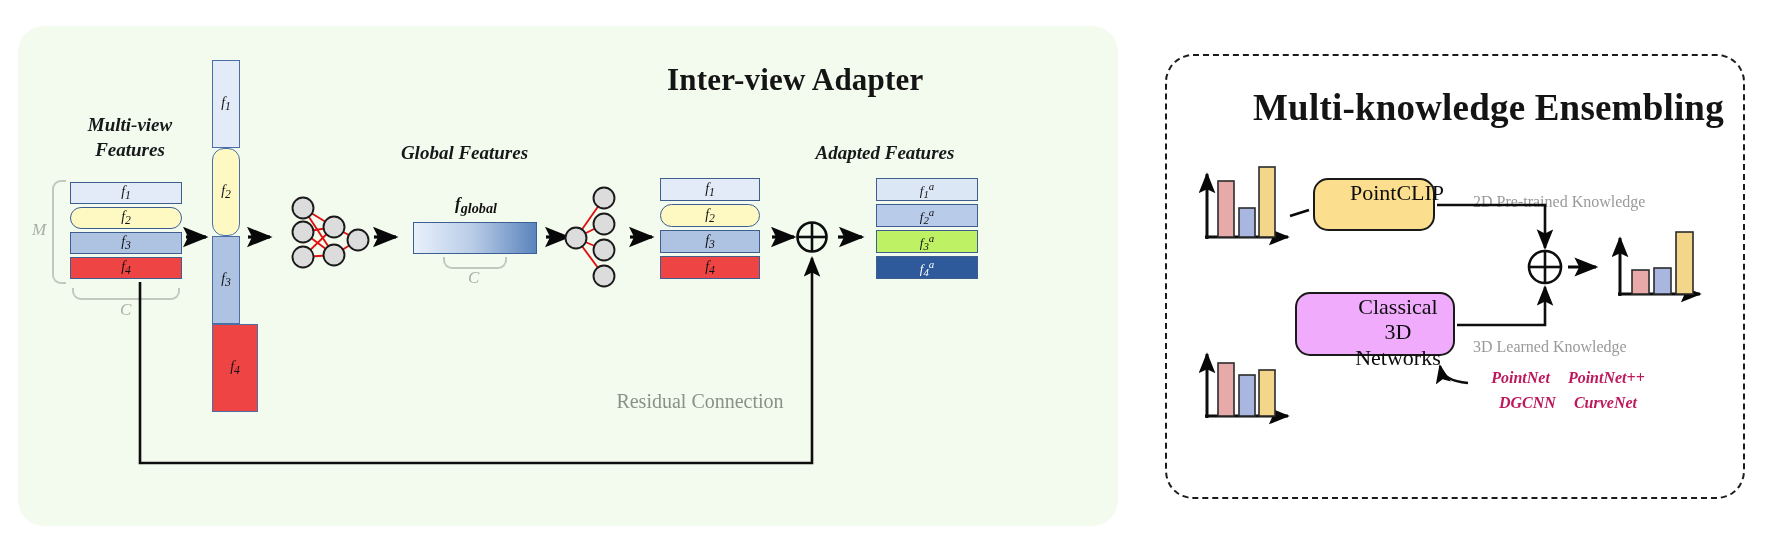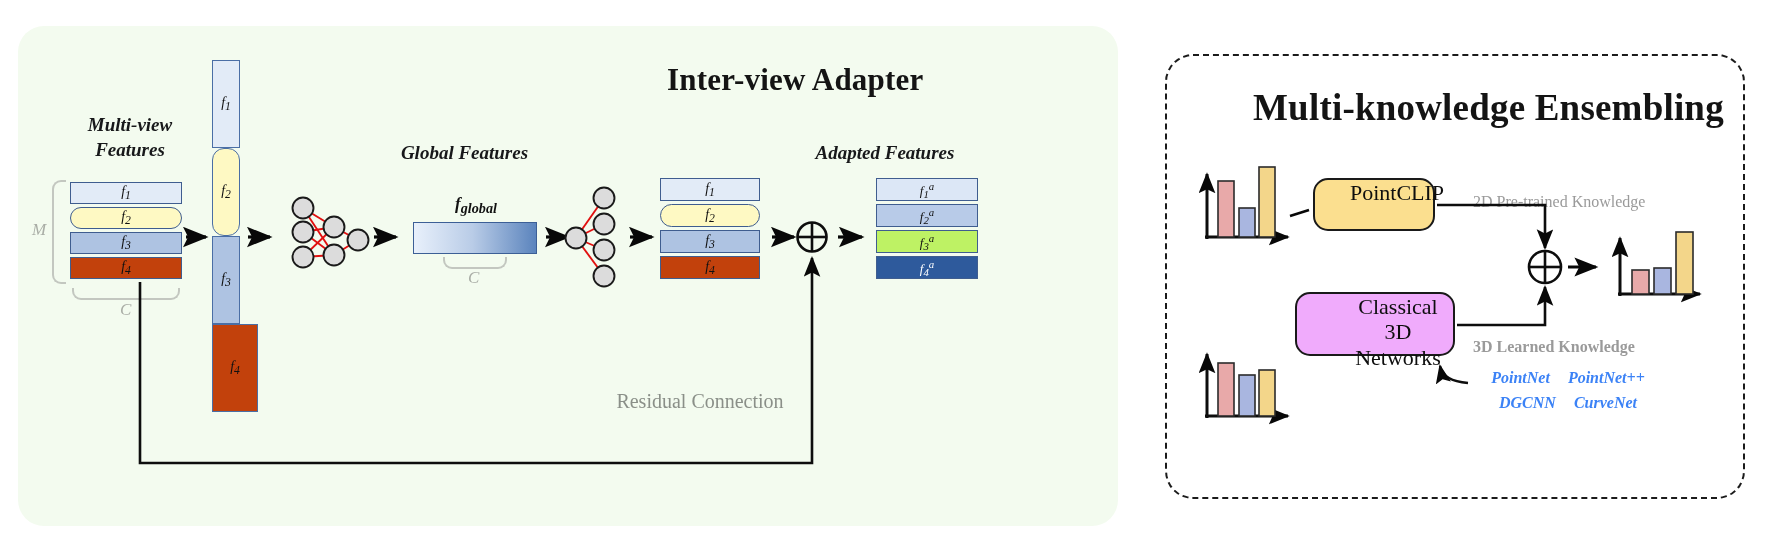--- a/index.html
+++ b/index.html
@@ -88,21 +88,21 @@
     transform: translateY(-50%);
     text-align: center;
     font-family: "Liberation Serif", serif;
     font-style: italic;
     font-size: 14px;
     color: #111;
   }
   .c1 { background:#e2ebf7; }
   .c2 { background:#fef9c3;border-radius:12px; }
   .c3 { background:#aec3e2; }
-  .c4 { background:#c2410c;padding-left:44px; }
+  .c4 { background:#ef4444;padding-left:44px; }
 
   
   .brace-v {
     position: absolute;
     left: 52px;
     top: 180px;
     width: 14px;
     height: 104px;
     border: 2px solid #c3c7c0;
     border-right: none;
@@ -265,33 +265,33 @@
   }
 
   .kn-label {
     position: absolute;
     font-family: "Liberation Serif", serif;
     font-size: 16px;
     color: #9a9a9a;
     white-space: nowrap;
   }
   #lbl-2d { left: 1473px; top: 193px; }
-  #lbl-3d { left: 1473px; top: 338px; font-weight: bold; }
+  #lbl-3d { left: 1473px; top: 338px; }
 
   #net-names {
     position: absolute;
     left: 1463px;
     top: 365px;
     width: 210px;
     text-align: center;
     font-family: "Liberation Serif", serif;
     font-style: italic;
     font-weight: 700;
     font-size: 16px;
-    color: #3b82f6;
+    color: #be185d;
     line-height: 25px;
   }
   #net-names .nn-row { white-space: nowrap; }
   #net-names .nn-row span { margin: 0 7px; }
 
   svg.overlay {
     position: absolute;
     left: 0; top: 0;
     width: 1766px;
     height: 550px;

